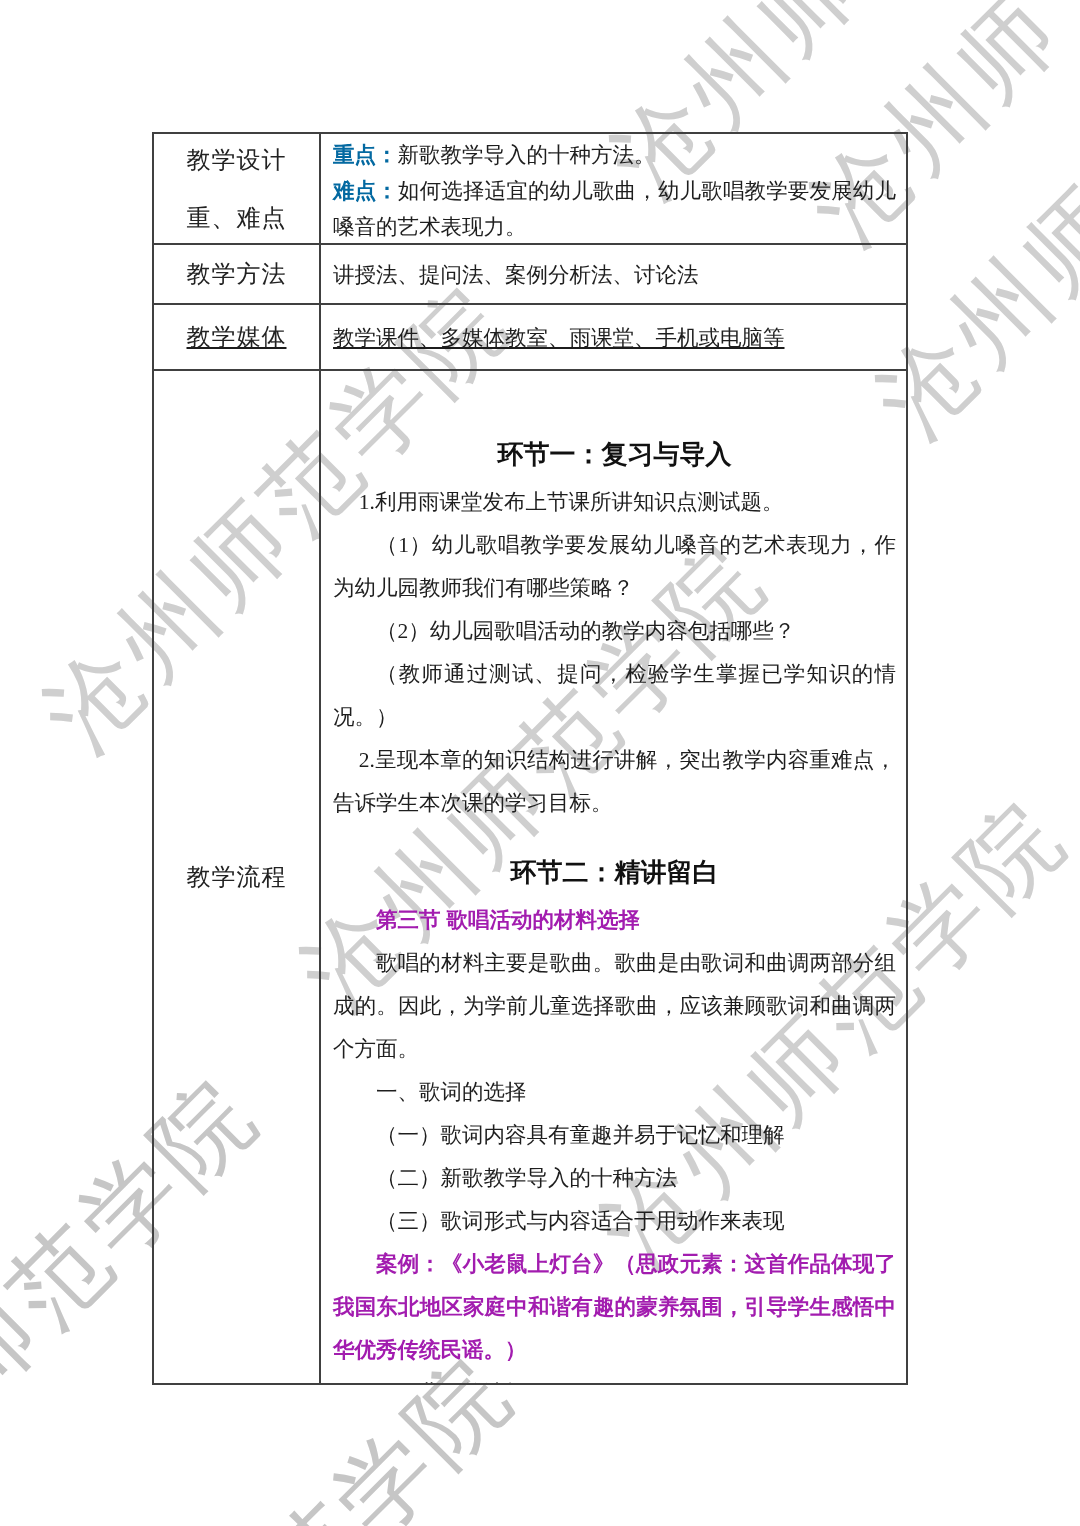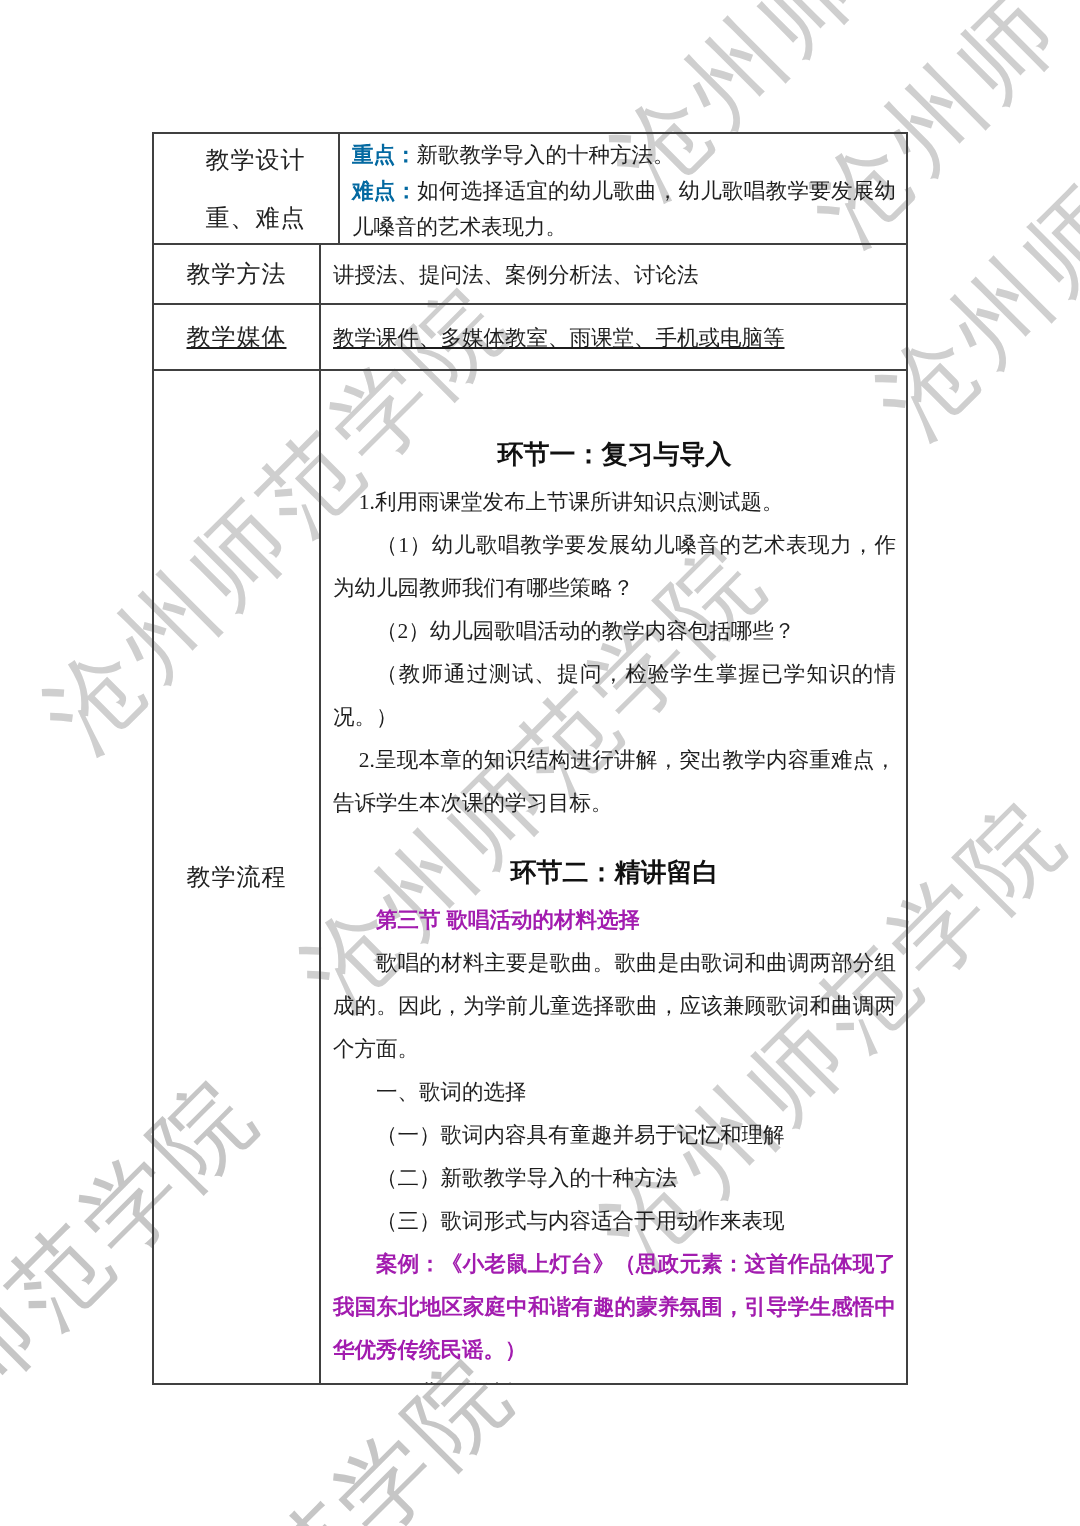--- a/index.html
+++ b/index.html
@@ -59,21 +59,21 @@
     border-right: 2px solid #404040;
     display: flex;
     flex-direction: column;
     align-items: center;
     justify-content: center;
     font-size: 24px;
     letter-spacing: 1px;
     color: #222;
   }
   .label-col .ll { line-height: 34px; }
-  .row1 .label-col { gap: 24px; margin-left: 19px; }
+  .row1 .label-col { gap: 24px; }
 
   .content-col {
     flex: 1 1 auto;
     overflow: hidden;
     padding: 0 10px 0 12px;
     font-size: 21.5px;
     color: #1e1e1e;
   }
   .row1 .content-col { padding-top: 3px; line-height: 36px; }
   .row2 .content-col, .row3 .content-col { display: flex; align-items: center; }

